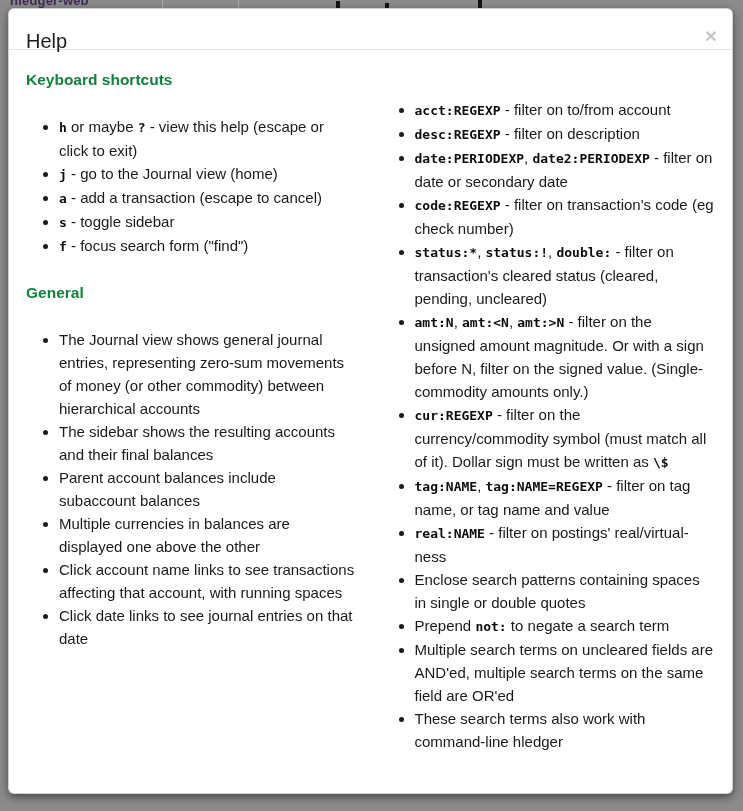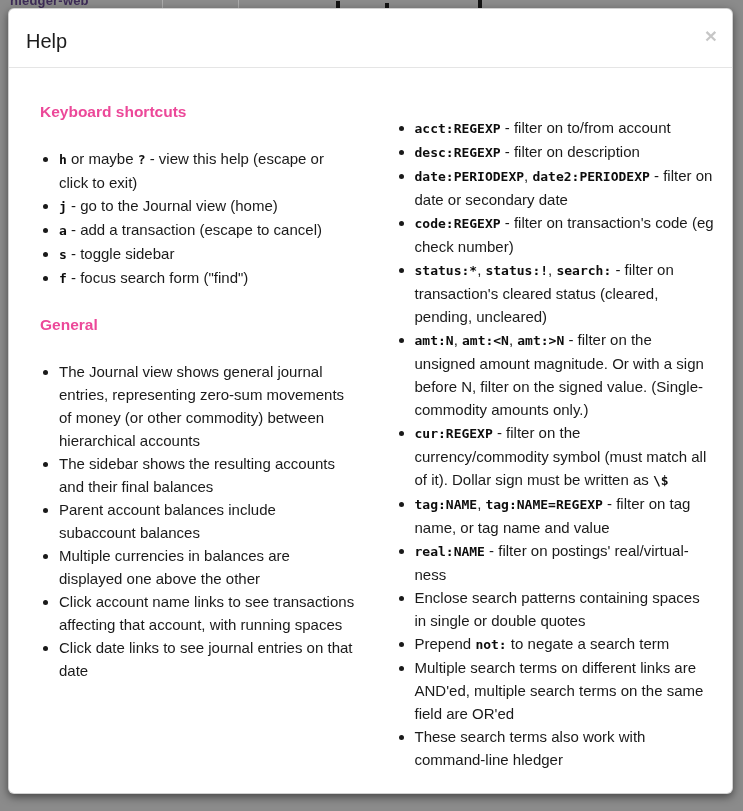--- a/index.html
+++ b/index.html
@@ -40,21 +40,21 @@
     position: absolute; left: 8px; top: 8px;
     width: 725px; height: 786px;
     background: #ffffff;
     border: 1px solid rgba(0,0,0,.18);
     border-radius: 6px;
     box-shadow: 0 3px 9px rgba(0,0,0,.5);
     box-sizing: border-box;
   }
   .modal-header {
     position: relative;
-    height: 59px;
+    height: 41px;
     border-bottom: 1px solid #e5e5e5;
     box-sizing: border-box;
   }
   .modal-title {
     margin: 0; position: absolute; left: 17px; top: 22px;
     font-size: 20px; font-weight: normal; color: #1c1c1c;
     line-height: 1;
   }
   .close-btn {
     position: absolute; right: 15px; top: 16px;
@@ -67,22 +67,22 @@
     position: relative;
     padding: 21px 17px 0 17px;
   }
   .cols { display: flex; }
   .col { width: 50%; box-sizing: border-box; }
   .col.left  { padding-right: 14px; }
   .col.right { padding-left: 11px; }
 
   .section + .section { margin-top: 26px; }
   .section h3 {
-    margin: 14px;
-    font-size: 15.5px; font-weight: bold; color: #ec4899;
+    margin: 0;
+    font-size: 15.5px; font-weight: bold; color: #15803d;
     line-height: 1.1;
   }
   .section ul {
     margin: 27px 0 0 0;
     padding-left: 33px;
     list-style: disc outside;
   }
   .section li {
     font-size: 15px; line-height: 23px; color: #1a1a1a;
   }
@@ -136,27 +136,27 @@
             </ul>
           </div>
         </div>
       <div class="col right">
           <div class="section">
             <ul>
               <li><code>acct:REGEXP</code> - filter on to/from account</li>
               <li><code>desc:REGEXP</code> - filter on description</li>
               <li><code>date:PERIODEXP</code>, <code>date2:PERIODEXP</code> - filter on date or secondary date</li>
               <li><code>code:REGEXP</code> - filter on transaction's code (eg check number)</li>
-              <li><code>status:*</code>, <code>status:!</code>, <code>search:</code> - filter on transaction's cleared status (cleared, pending, uncleared)</li>
+              <li><code>status:*</code>, <code>status:!</code>, <code>double:</code> - filter on transaction's cleared status (cleared, pending, uncleared)</li>
               <li><code>amt:N</code>, <code>amt:&lt;N</code>, <code>amt:&gt;N</code> - filter on the unsigned amount magnitude. Or with a sign before N, filter on the signed value. (Single-commodity amounts only.)</li>
               <li><code>cur:REGEXP</code> - filter on the currency/commodity symbol (must match all of it). Dollar sign must be written as <code>\$</code></li>
               <li><code>tag:NAME</code>, <code>tag:NAME=REGEXP</code> - filter on tag name, or tag name and value</li>
               <li><code>real:NAME</code> - filter on postings' real/virtual-ness</li>
               <li>Enclose search patterns containing spaces in single or double quotes</li>
               <li>Prepend <code>not:</code> to negate a search term</li>
-              <li>Multiple search terms on different links are AND'ed, multiple search terms on the same field are OR'ed</li>
+              <li>Multiple search terms on uncleared fields are AND'ed, multiple search terms on the same field are OR'ed</li>
               <li>These search terms also work with command-line hledger</li>
             </ul>
           </div>
         </div>
     </div>
   </div>
 </div>
 
 </body></html>

